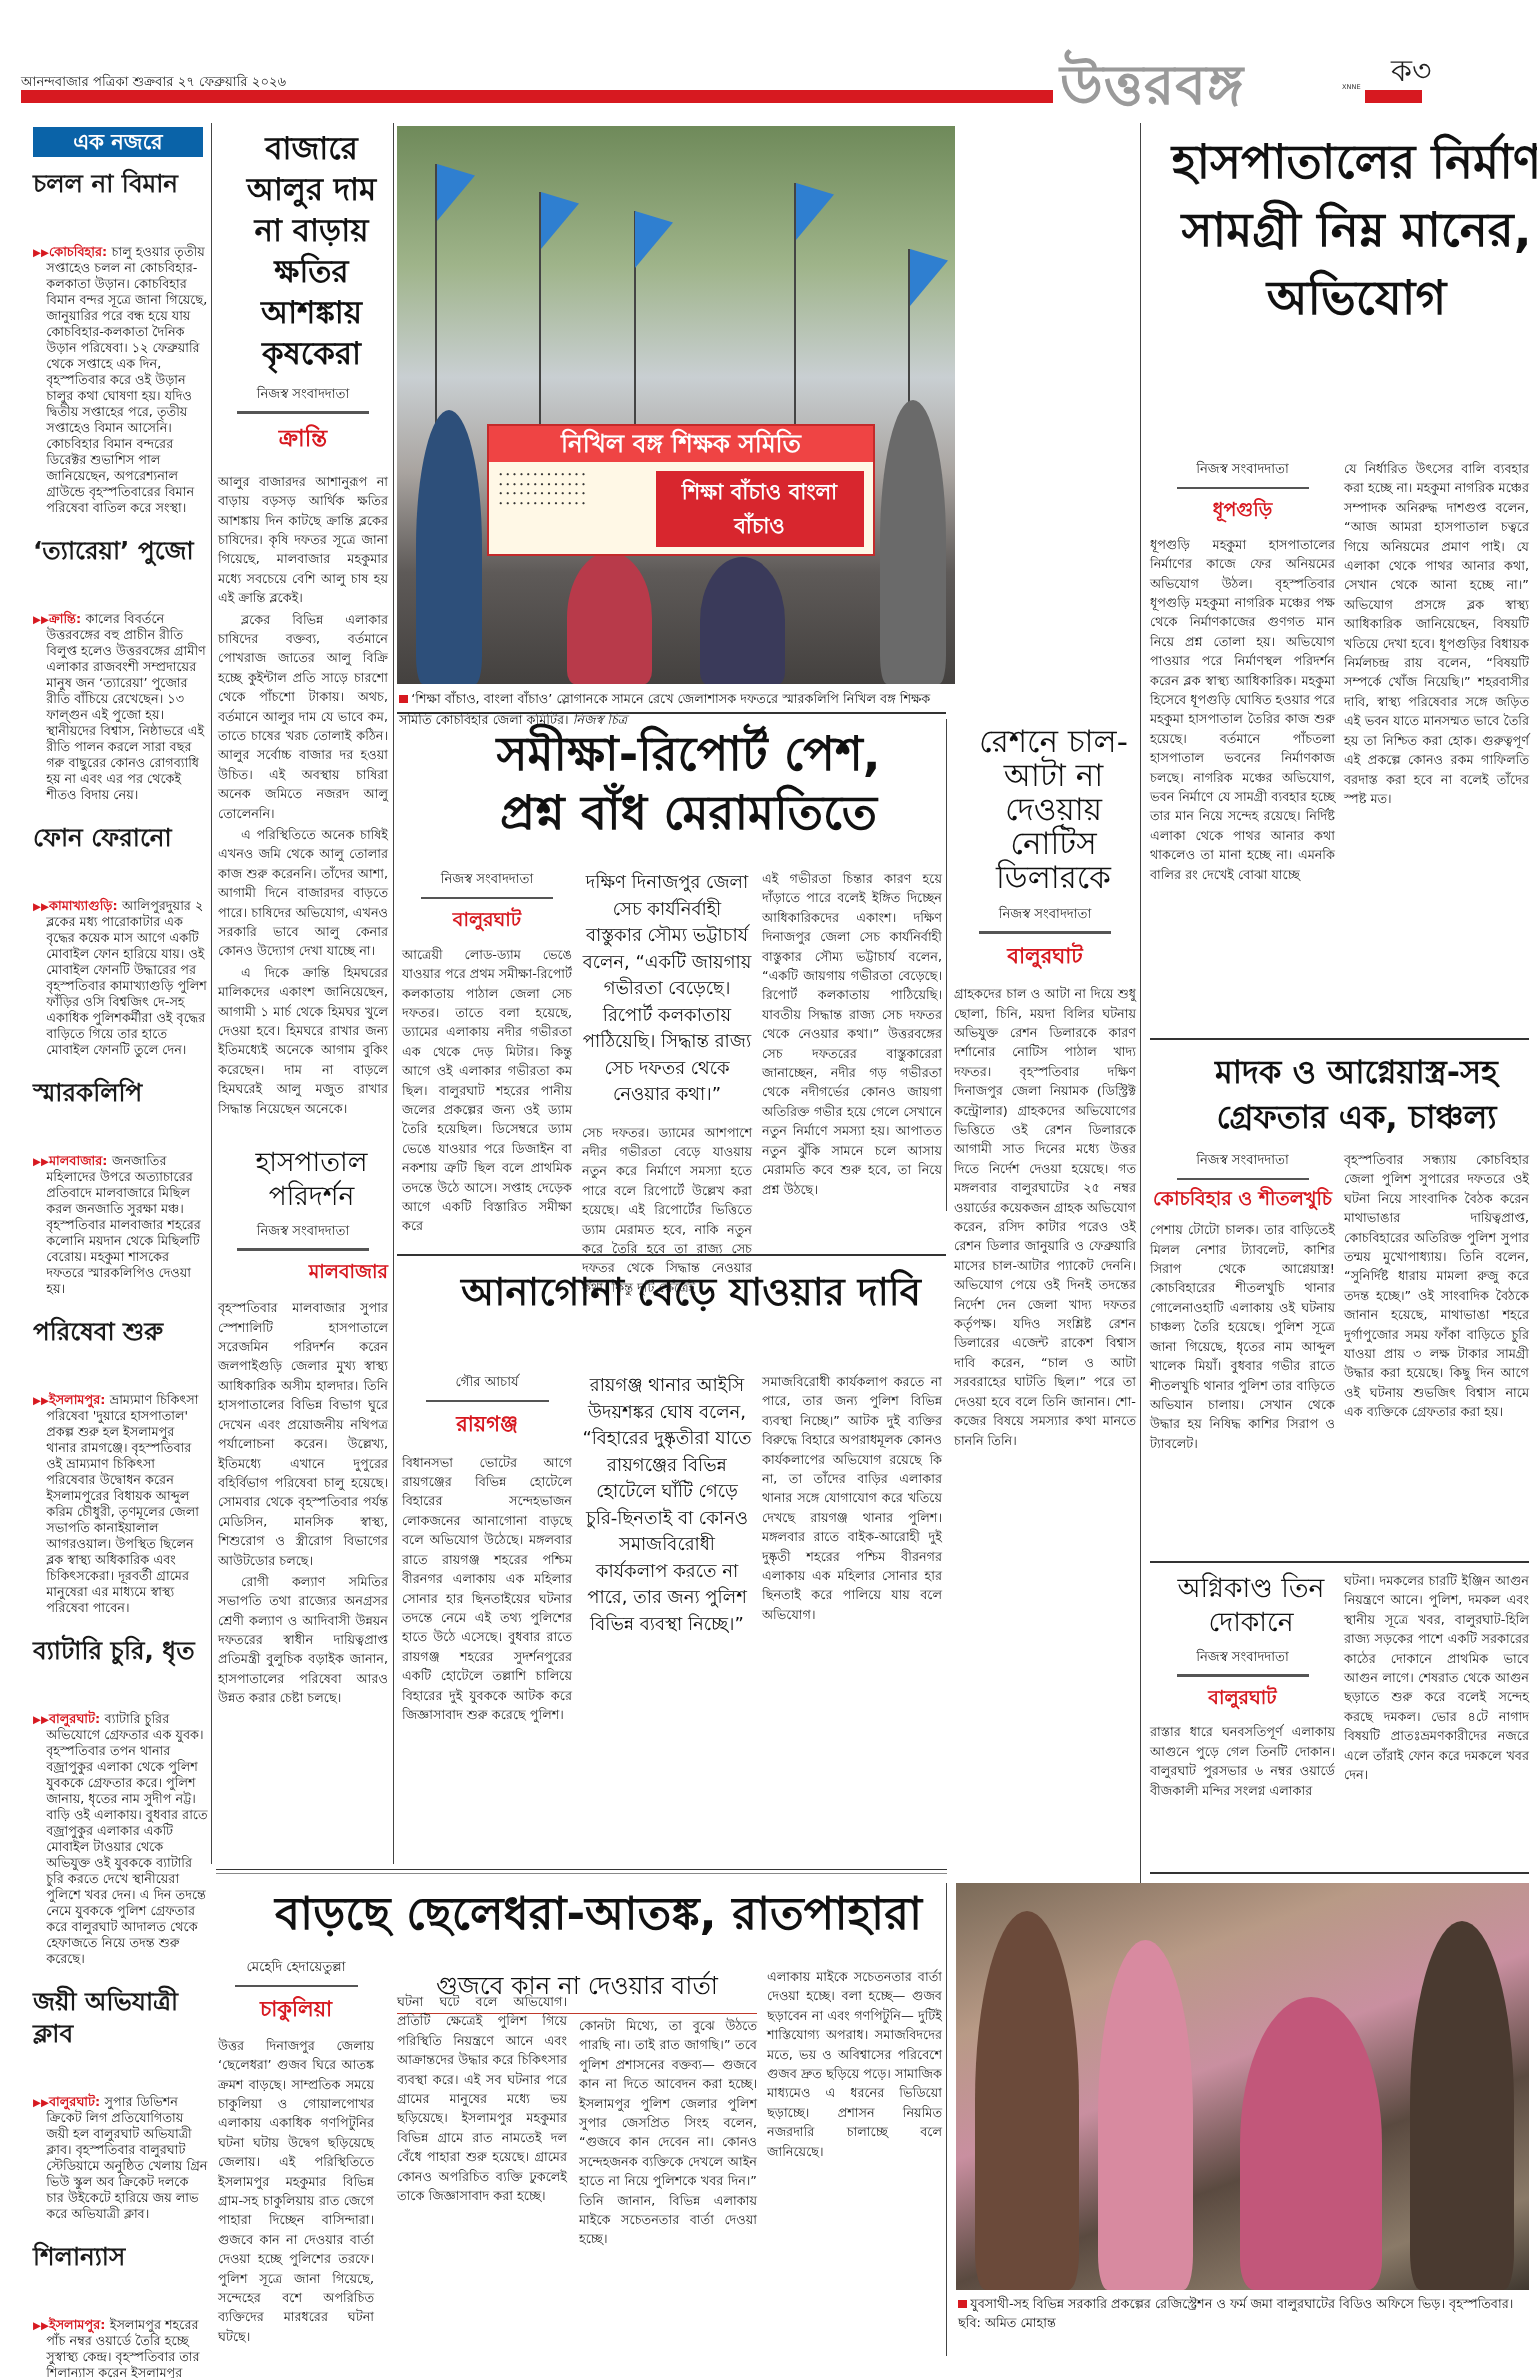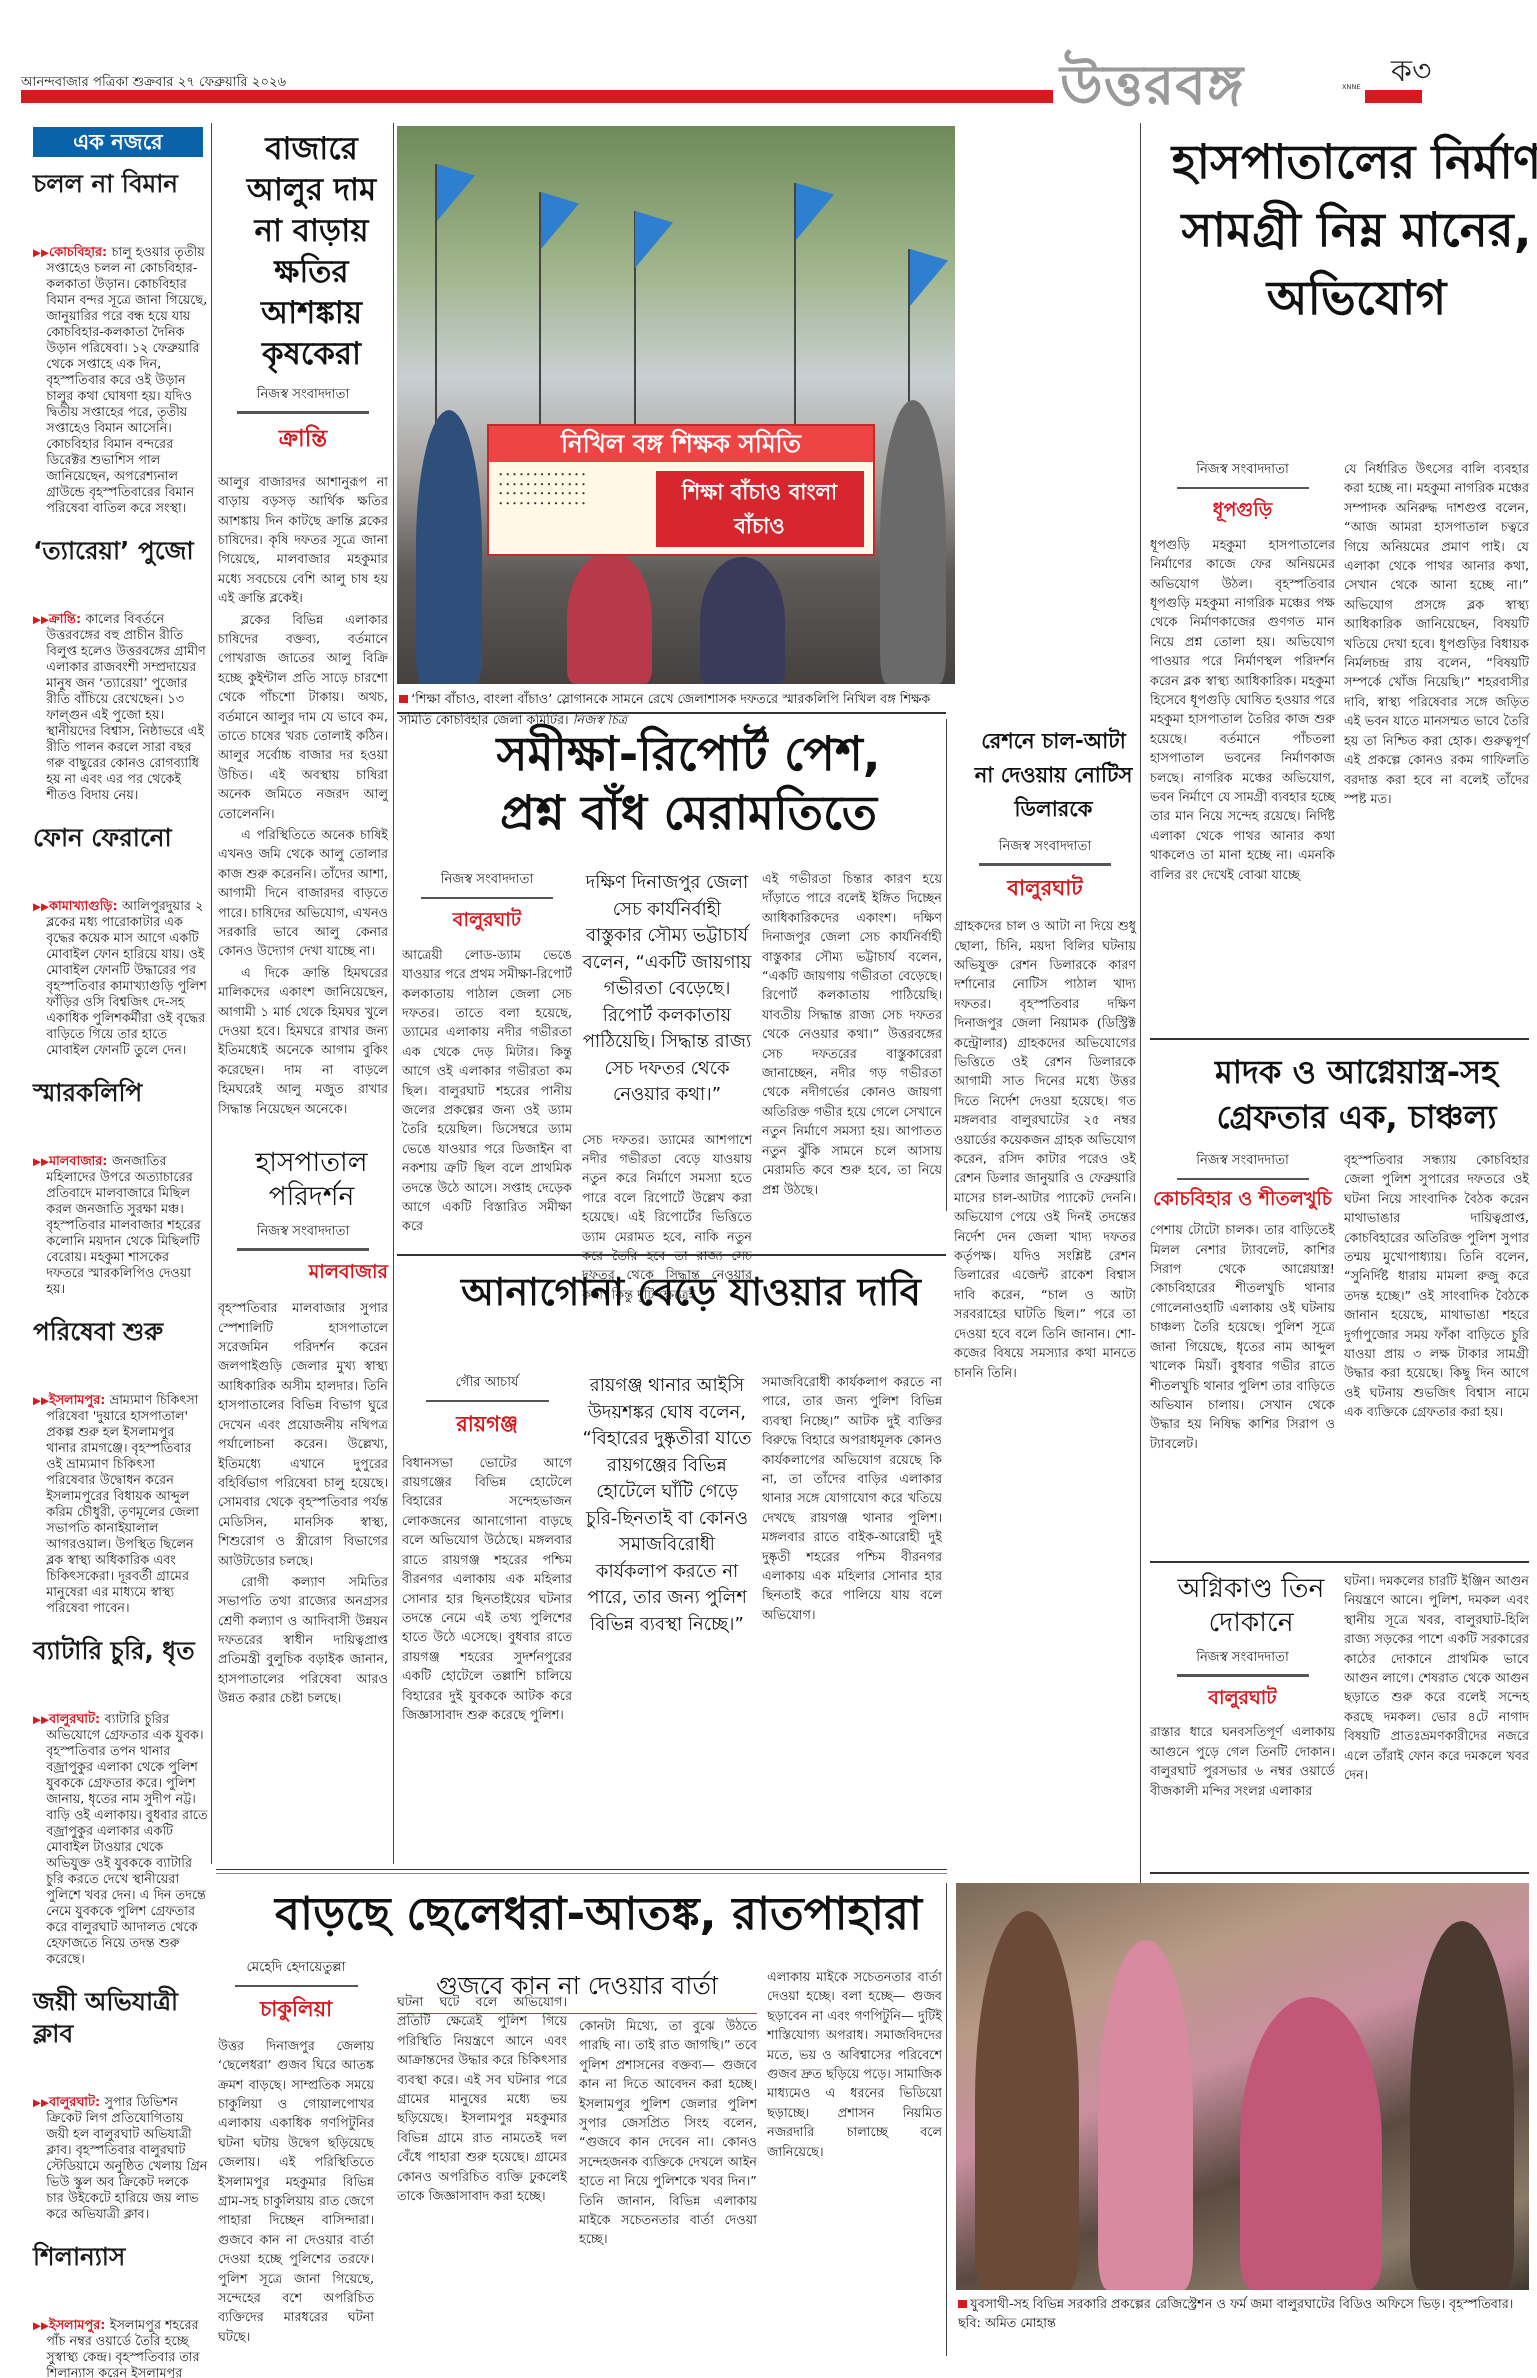--- a/index.html
+++ b/index.html
@@ -162,34 +162,34 @@
 </div>
 <div class="abs" style="left:402px;top:869px;width:170px;">
   <div class="byline">নিজস্ব সংবাদদাতা</div>
   <div class="byline-rule" style="width:132px;"></div>
   <div class="dateline" style="font-size:19px;margin-bottom:7.6px;">বালুরঘাট</div>
   <div class="body">
       <p class="first">আত্রেয়ী লোড-ড্যাম ভেঙে যাওয়ার পরে প্রথম সমীক্ষা-রিপোর্ট কলকাতায় পাঠাল জেলা সেচ দফতর। তাতে বলা হয়েছে, ড্যামের এলাকায় নদীর গভীরতা এক থেকে দেড় মিটার। কিন্তু আগে ওই এলাকার গভীরতা কম ছিল। বালুরঘাট শহরের পানীয় জলের প্রকল্পের জন্য ওই ড্যাম তৈরি হয়েছিল। ডিসেম্বরে ড্যাম ভেঙে যাওয়ার পরে ডিজাইন বা নকশায় ত্রুটি ছিল বলে প্রাথমিক তদন্তে উঠে আসে। সপ্তাহ দেড়েক আগে একটি বিস্তারিত সমীক্ষা করে</p>
     </div>
 </div>
 <div class="abs" style="left:582px;top:869px;width:170px;">
-  <div class="pull" style="margin-bottom:22px;">দক্ষিণ দিনাজপুর জেলা সেচ কার্যনির্বাহী বাস্তুকার সৌম্য ভট্টাচার্য বলেন, “একটি জায়গায় গভীরতা বেড়েছে। রিপোর্ট কলকাতায় পাঠিয়েছি। সিদ্ধান্ত রাজ্য সেচ দফতর থেকে নেওয়ার কথা।”</div>
+  <div class="pull" style="margin-bottom:15px;">দক্ষিণ দিনাজপুর জেলা সেচ কার্যনির্বাহী বাস্তুকার সৌম্য ভট্টাচার্য বলেন, “একটি জায়গায় গভীরতা বেড়েছে। রিপোর্ট কলকাতায় পাঠিয়েছি। সিদ্ধান্ত রাজ্য সেচ দফতর থেকে নেওয়ার কথা।”</div>
   <div class="body">
       <p class="first">সেচ দফতর। ড্যামের আশপাশে নদীর গভীরতা বেড়ে যাওয়ায় নতুন করে নির্মাণে সমস্যা হতে পারে বলে রিপোর্টে উল্লেখ করা হয়েছে। এই রিপোর্টের ভিত্তিতে ড্যাম মেরামত হবে, নাকি নতুন করে তৈরি হবে তা রাজ্য সেচ দফতর থেকে সিদ্ধান্ত নেওয়ার কথা। কিন্তু দুটি ক্ষেত্রেই</p>
     </div>
 </div>
 <div class="abs" style="left:762px;top:869px;width:180px;">
   <div class="body">
       <p class="first">এই গভীরতা চিন্তার কারণ হয়ে দাঁড়াতে পারে বলেই ইঙ্গিত দিচ্ছেন আধিকারিকদের একাংশ। দক্ষিণ দিনাজপুর জেলা সেচ কার্যনির্বাহী বাস্তুকার সৌম্য ভট্টাচার্য বলেন, “একটি জায়গায় গভীরতা বেড়েছে। রিপোর্ট কলকাতায় পাঠিয়েছি। যাবতীয় সিদ্ধান্ত রাজ্য সেচ দফতর থেকে নেওয়ার কথা।” উত্তরবঙ্গের সেচ দফতরের বাস্তুকারেরা জানাচ্ছেন, নদীর গড় গভীরতা থেকে নদীগর্ভের কোনও জায়গা অতিরিক্ত গভীর হয়ে গেলে সেখানে নতুন নির্মাণে সমস্যা হয়। আপাতত নতুন ঝুঁকি সামনে চলে আসায় মেরামতি কবে শুরু হবে, তা নিয়ে প্রশ্ন উঠছে।</p>
     </div>
 </div>
 <div class="abs hrule" style="left:397px;top:1254px;width:549px;"></div>
 
 <div class="abs" style="left:954px;top:724px;width:182px;">
-  <div class="headline" style="font-size:21px;line-height:34px;font-weight:bold;">রেশনে চাল-আটা না দেওয়ায় নোটিস ডিলারকে</div>
+  <div class="headline" style="font-size:31px;line-height:34px;font-weight:normal;">রেশনে চাল-আটা না দেওয়ায় নোটিস ডিলারকে</div>
   <div class="byline" style="margin-top:9.5px;">নিজস্ব সংবাদদাতা</div>
   <div class="byline-rule" style="width:132px;"></div>
   <div class="dateline" style="font-size:21px;margin-bottom:9.5px;">বালুরঘাট</div>
   <div class="body">
       <p class="first">গ্রাহকদের চাল ও আটা না দিয়ে শুধু ছোলা, চিনি, ময়দা বিলির ঘটনায় অভিযুক্ত রেশন ডিলারকে কারণ দর্শানোর নোটিস পাঠাল খাদ্য দফতর। বৃহস্পতিবার দক্ষিণ দিনাজপুর জেলা নিয়ামক (ডিস্ট্রিক্ট কন্ট্রোলার) গ্রাহকদের অভিযোগের ভিত্তিতে ওই রেশন ডিলারকে আগামী সাত দিনের মধ্যে উত্তর দিতে নির্দেশ দেওয়া হয়েছে। গত মঙ্গলবার বালুরঘাটের ২৫ নম্বর ওয়ার্ডের কয়েকজন গ্রাহক অভিযোগ করেন, রসিদ কাটার পরেও ওই রেশন ডিলার জানুয়ারি ও ফেব্রুয়ারি মাসের চাল-আটার প্যাকেট দেননি। অভিযোগ পেয়ে ওই দিনই তদন্তের নির্দেশ দেন জেলা খাদ্য দফতর কর্তৃপক্ষ। যদিও সংশ্লিষ্ট রেশন ডিলারের এজেন্ট রাকেশ বিশ্বাস দাবি করেন, “চাল ও আটা সরবরাহের ঘাটতি ছিল।” পরে তা দেওয়া হবে বলে তিনি জানান। শো-কজের বিষয়ে সমস্যার কথা মানতে চাননি তিনি।</p>
     </div>
 </div>
 
 <div class="abs headline" style="left:402px;top:1268px;width:544px;font-size:38px;line-height:49px;">
   <div>আনাগোনা বেড়ে যাওয়ার দাবি</div>

